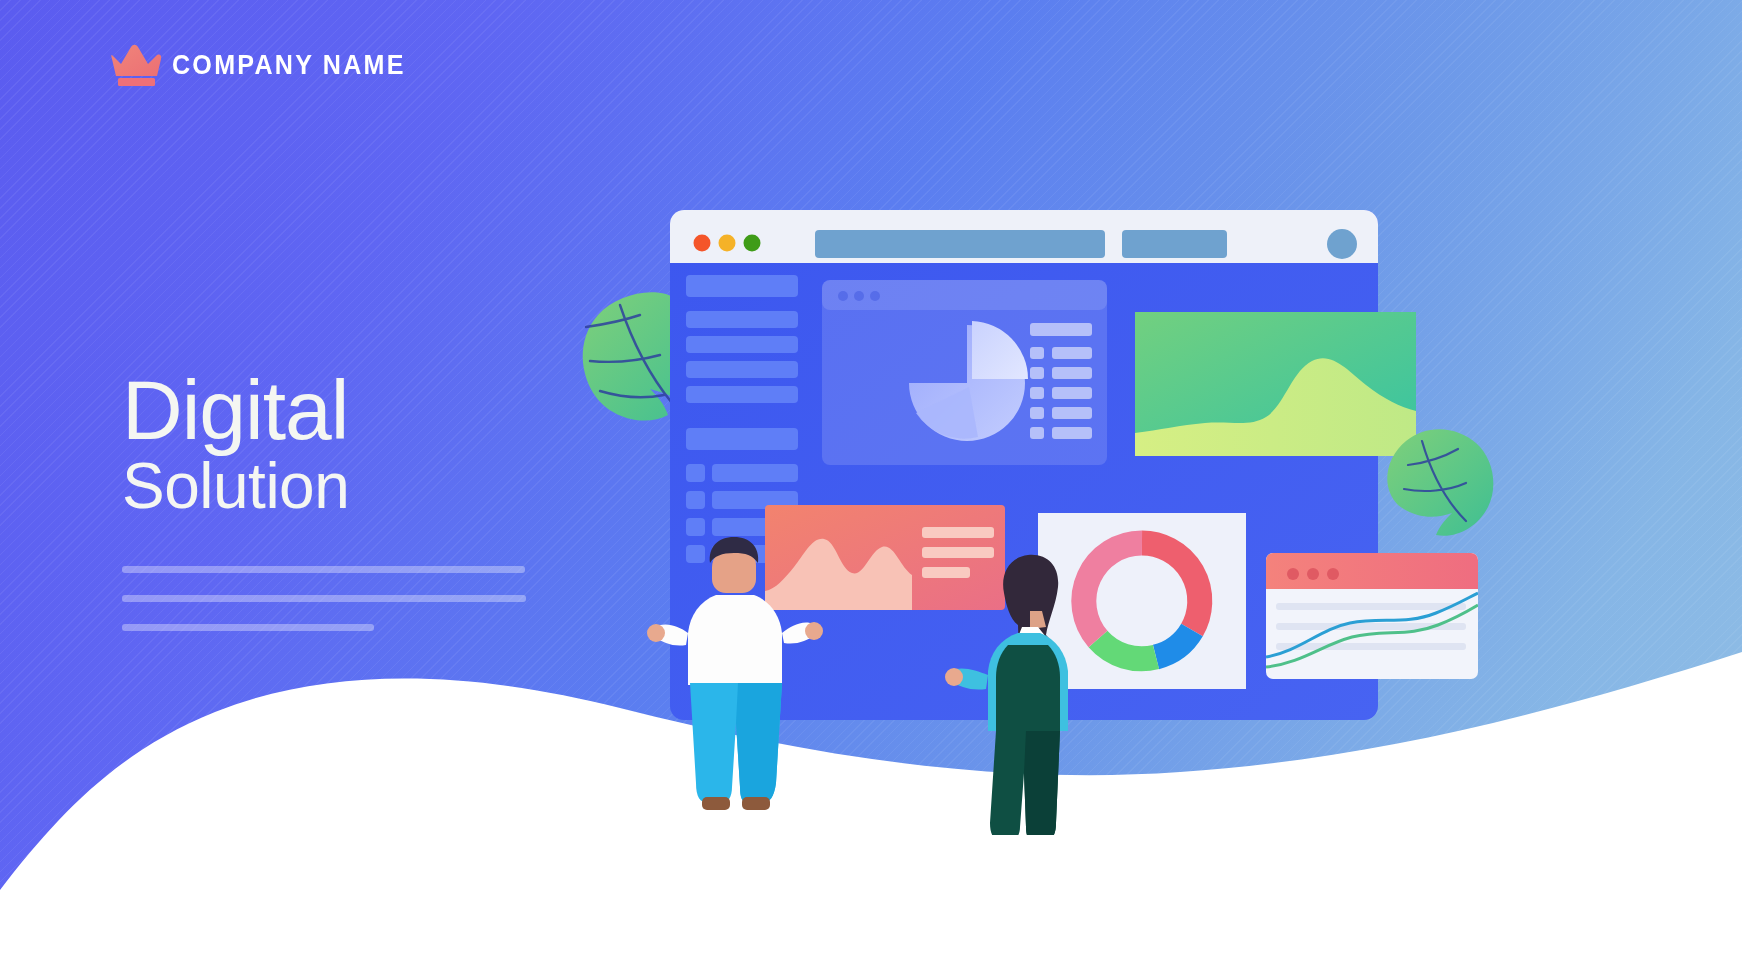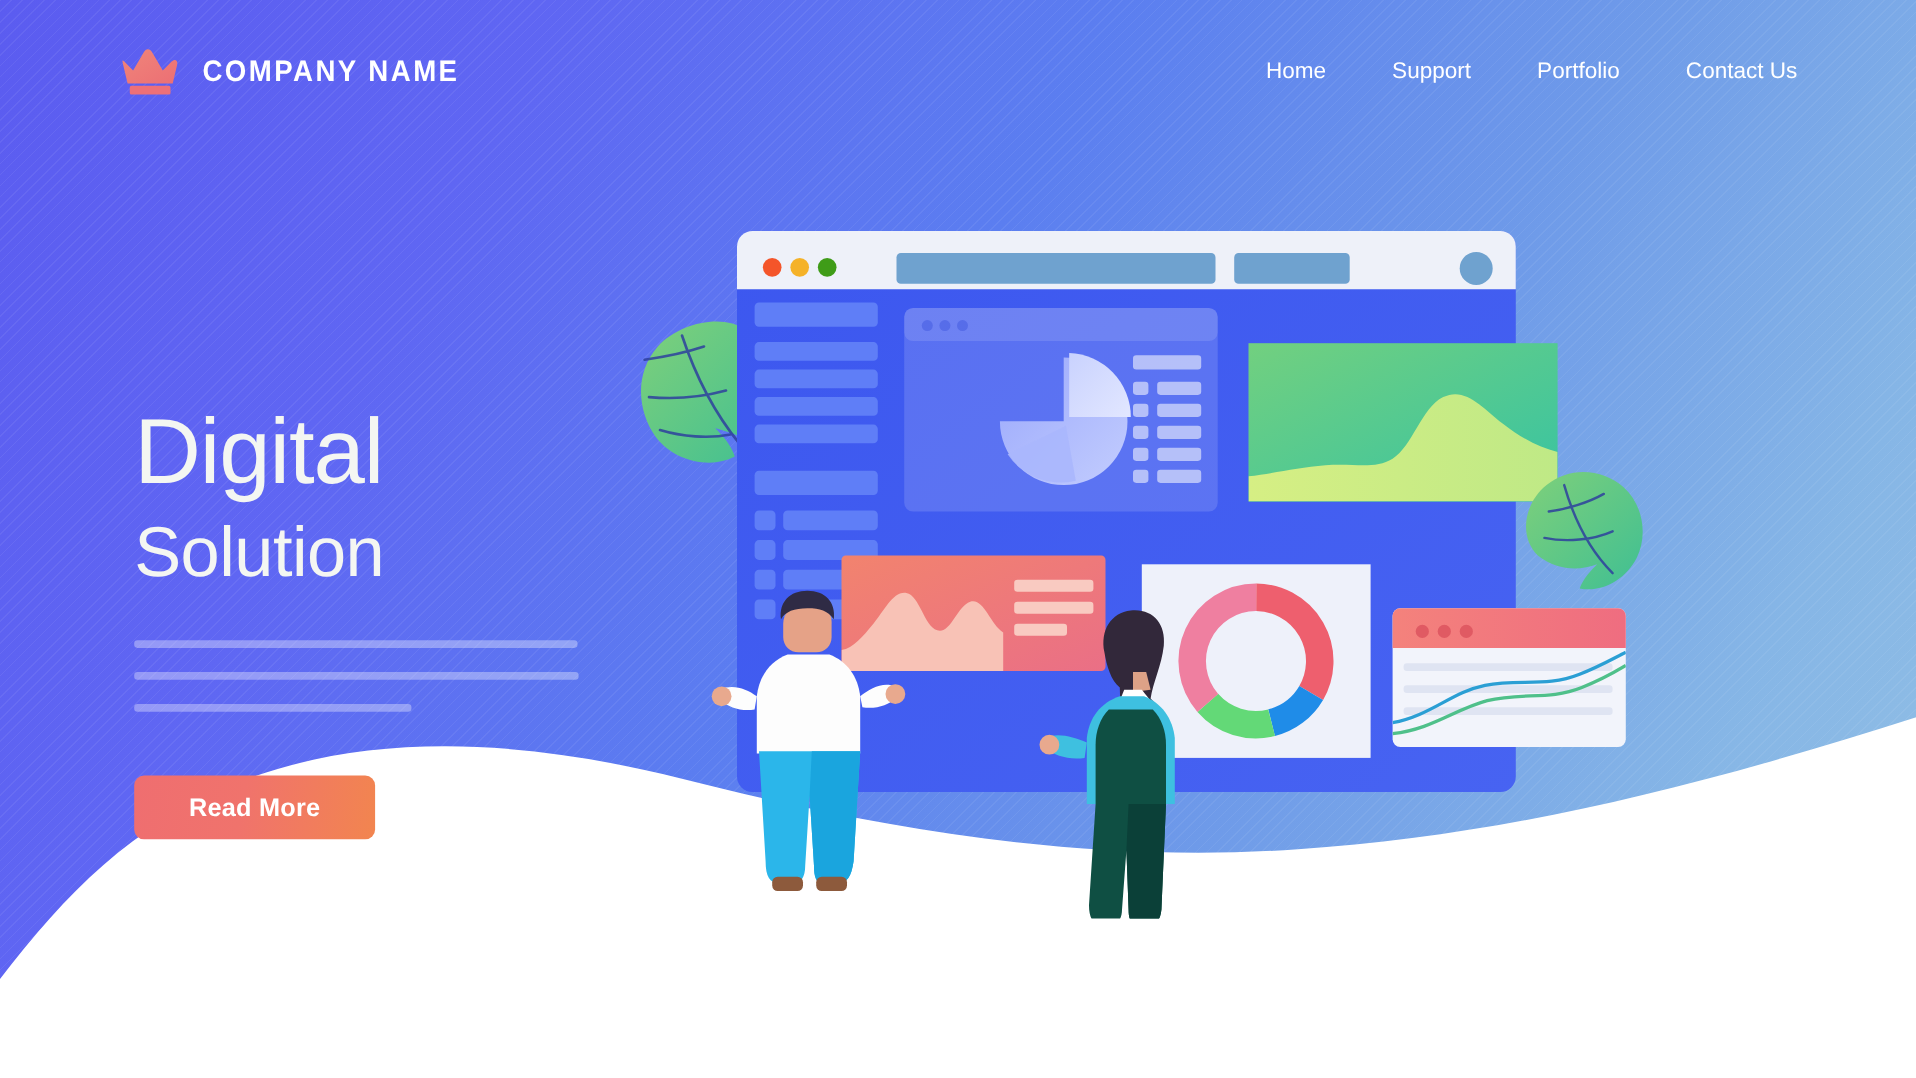--- a/index.html
+++ b/index.html
@@ -11,31 +11,31 @@
   
   .bg-grad{position:absolute;inset:0;
     background:linear-gradient(118deg,#5b5cf0 0%,#5f66f3 22%,#5b7ef0 45%,#6e9ae9 66%,#86b6e6 85%,#93c0e4 100%);}
   .bg-stripes{position:absolute;inset:0;opacity:.11;
     background-image:repeating-linear-gradient(135deg,rgba(255,255,255,.55) 0 1px,rgba(255,255,255,0) 1px 7px);}
   .wave{position:absolute;left:0;bottom:0;width:1742px;height:560px}
 
   
   .header{position:absolute;top:0;left:0;width:1742px;height:130px;display:flex;align-items:center;
     justify-content:space-between;padding:0 78px 0 110px;z-index:40}
-  .brand{display:flex;align-items:center;gap:20px}
+  .brand{display:flex;align-items:center;gap:8px}
   .crown{width:54px;height:44px;display:block}
   .brand-name{color:#fff;font-size:27px;font-weight:700;letter-spacing:2.4px;
     font-family:"Liberation Sans Narrow","Liberation Sans",sans-serif;transform:scaleX(.93);transform-origin:left center}
   .nav{display:flex;align-items:center;gap:0}
   .nav a{color:#fff;font-size:20.5px;font-weight:400;text-decoration:none;padding:0 30px;white-space:nowrap}
 
   
   .hero{position:absolute;left:122px;top:372px;width:520px;z-index:30}
   .h1{color:#f4f6f2;font-size:84px;line-height:.92;font-weight:300;letter-spacing:-1px}
-  .h2{color:#f4f6f2;font-size:64px;line-height:1.05;font-weight:400;letter-spacing:-.5px;margin-top:20px}
+  .h2{color:#f4f6f2;font-size:64px;line-height:1.05;font-weight:400;letter-spacing:-.5px;margin-top:4px}
   .bars{margin-top:46px}
   .bar{height:7px;border-radius:3px;background:rgba(255,255,255,.34);margin-bottom:22px}
   .bar.b1{width:403px}.bar.b2{width:404px}.bar.b3{width:252px}
   .btn{margin-top:36px;display:inline-flex;align-items:center;justify-content:center;
     width:219px;height:58px;border:none;border-radius:9px;cursor:pointer;
     background:linear-gradient(100deg,#ef6e70 0%,#f0736c 45%,#f2854f 100%);
     color:#fff;font-size:23px;font-weight:700;letter-spacing:.2px}
 
   
   .illus{position:absolute;left:560px;top:175px;width:1140px;height:660px;z-index:25}
@@ -64,37 +64,30 @@
               <stop offset="1" stop-color="#ec6f74"></stop>
           </linearGradient>
         </defs>
         <path d="M3,13 L11,21 L21,4 C23,1 26,1 28,4 L38,21 L46,13 C49,10 52,12 51,16
                  L47,33 L6,33 L2,16 C1,12 1,11 3,13 Z" fill="url(#cg)"></path>
         <rect x="8" y="35" width="37" height="8" rx="1.5" fill="#ee7078"></rect>
       </svg>
       <span class="brand-name">COMPANY NAME</span>
     </div>
 
-    <nav class="nav">
-      <a href="#">Home</a>
-      <a href="#">Support</a>
-      <a href="#">Portfolio</a>
-      <a href="#">Contact Us</a>
-    </nav>
   </div>
 
   <div class="hero">
     <div class="h1">Digital</div>
     <div class="h2">Solution</div>
     <div class="bars">
       <div class="bar b1"></div>
       <div class="bar b2"></div>
       <div class="bar b3"></div>
     </div>
-    <button class="btn">Read More</button>
   </div>
 
   <div class="illus">
   <svg viewBox="0 0 1140 660" width="1140" height="660">
     <defs>
       <linearGradient id="gGreenCard" x1="0" y1="0" x2="1" y2="1">
         <stop offset="0" stop-color="#72d07f"></stop>
             <stop offset="1" stop-color="#36c3a3"></stop>
       </linearGradient>
       <linearGradient id="gGreenWave" x1="0" y1="0" x2="1" y2="0">

